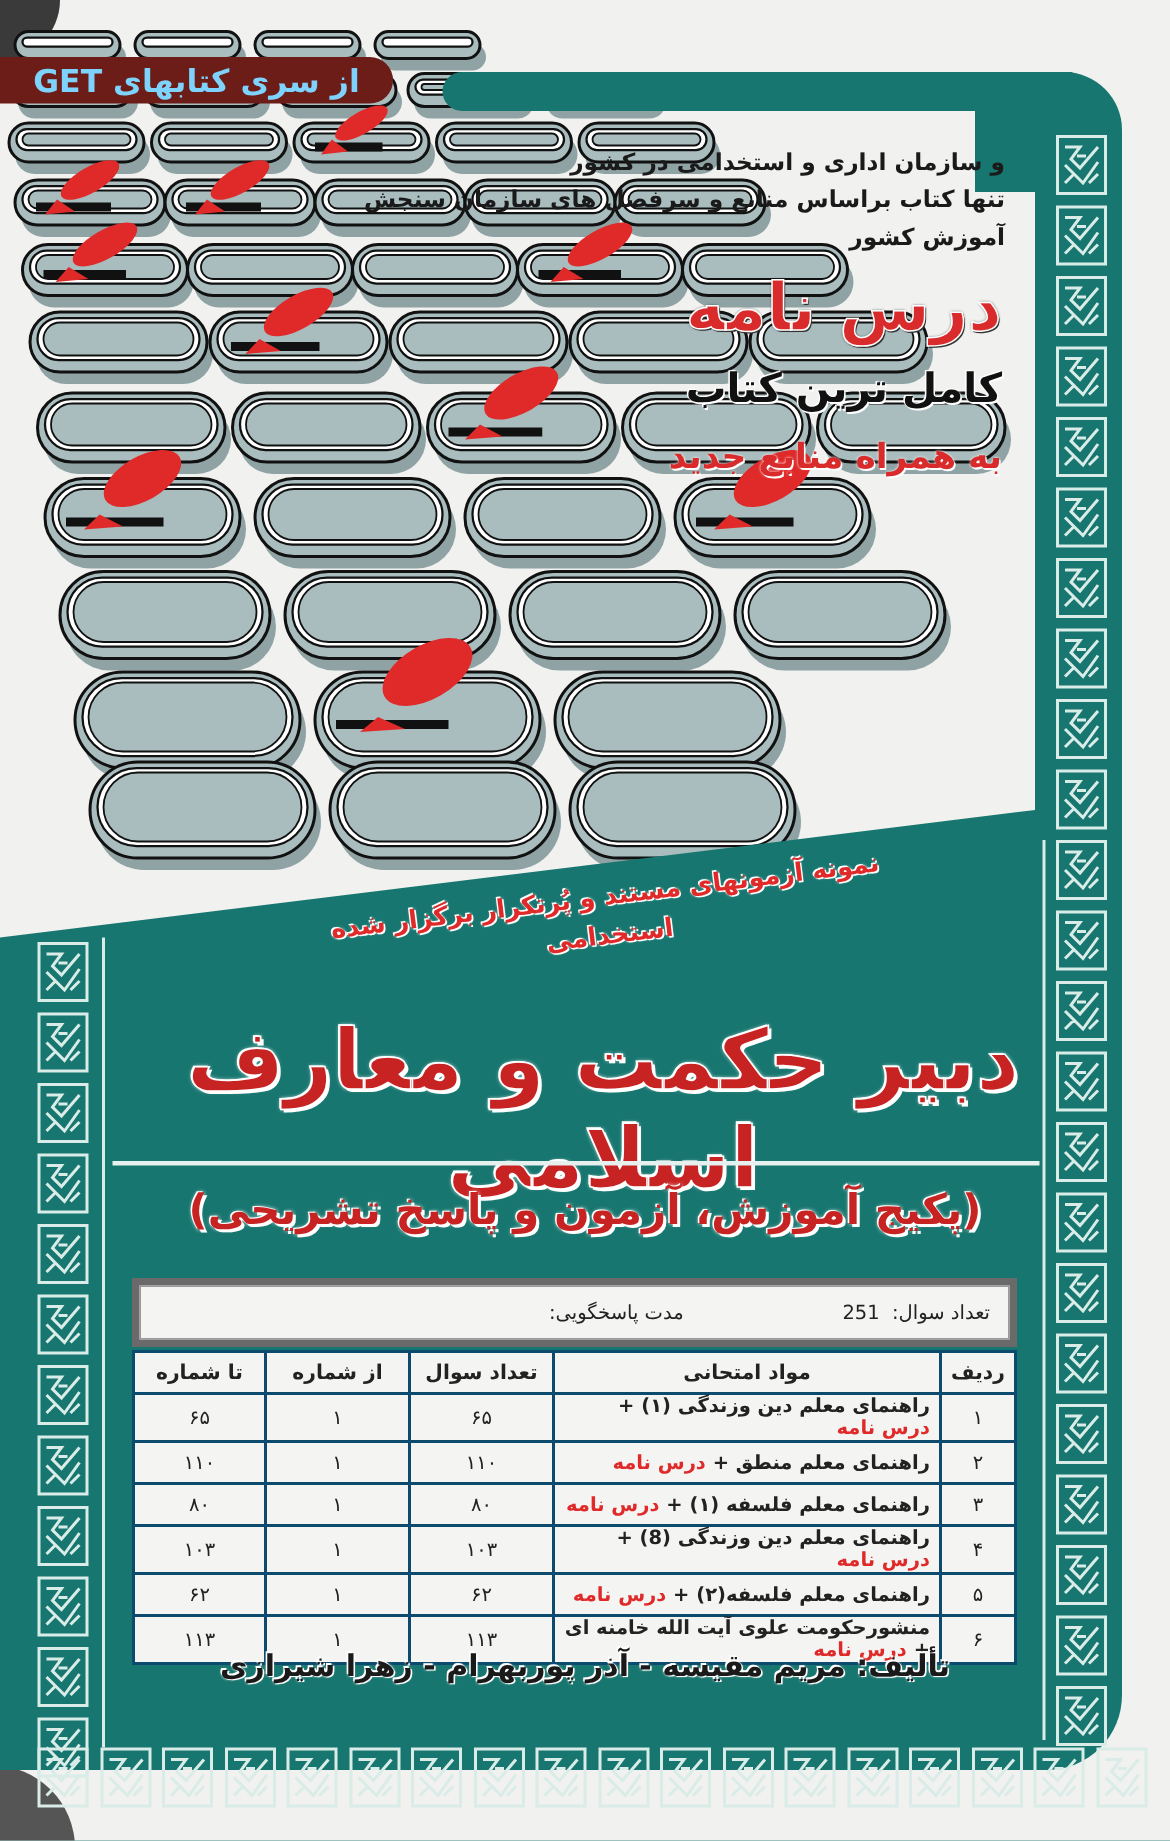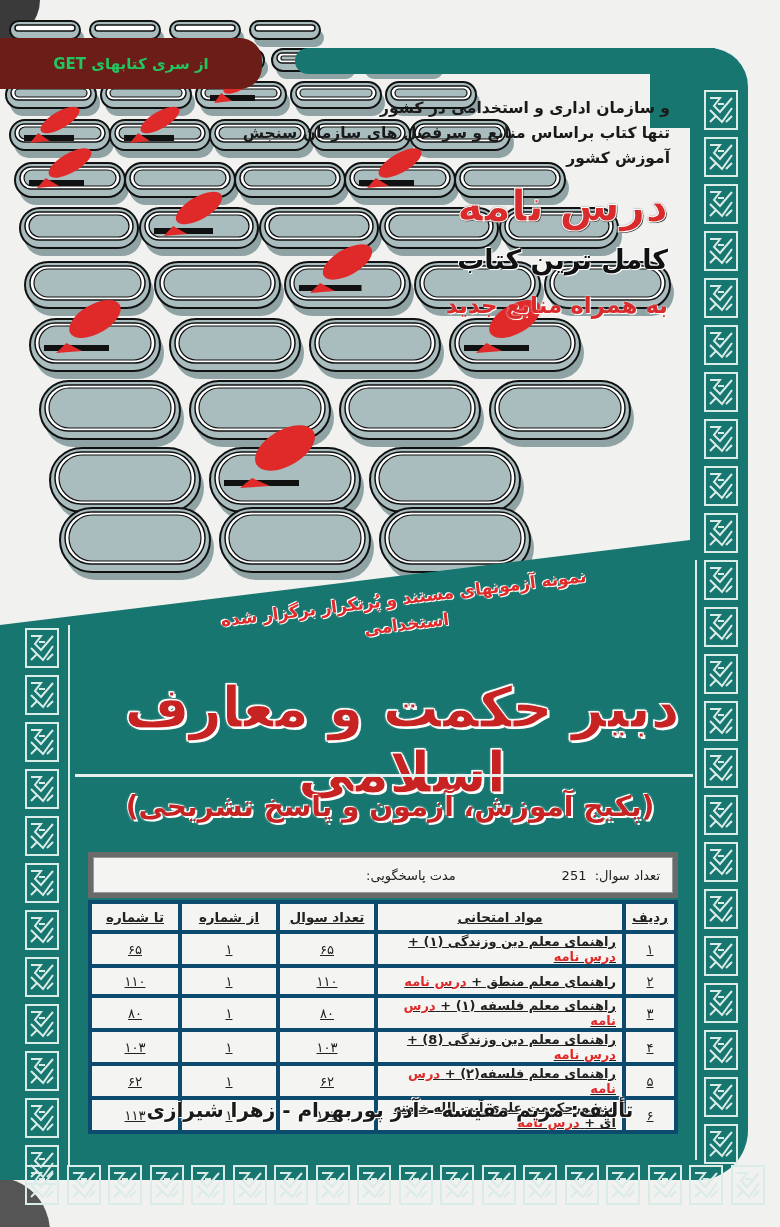--- a/index.html
+++ b/index.html
@@ -17,22 +17,22 @@
   
   .main-panel { position:absolute; left:0; top:540px; width:748px; height:640px; background:#17766f;
                 clip-path: polygon(0 85px, 690px 0, 748px 0, 748px 640px, 0 640px); border-bottom-right-radius:50px; }
 
   
   .tile { position:absolute; width:34px; height:40px; box-sizing:border-box; border:2px solid #d9ece8; }
   .tile svg { width:100%; height:100%; display:block; }
   .vline { position:absolute; width:2px; background:#d9ece8; }
 
   
-  .get-tag { position:absolute; left:0; top:38px; width:262px; height:51px; background:#6d1d18;
-             border-radius:0 22px 22px 0; color:#22c55e; font-weight:bold; font-size:15px;
+  .get-tag { position:absolute; left:0; top:38px; width:262px; height:31px; background:#6d1d18;
+             border-radius:0 22px 22px 0; color:#7dd3fc; font-weight:bold; font-size:21px;
              display:flex; align-items:center; justify-content:center; direction:rtl; }
 
   
   .illus { position:absolute; left:0; top:0; width:700px; height:600px; overflow:hidden; }
 
   .rtl { direction:rtl; text-align:right; }
   .intro { position:absolute; right:110px; top:96px; width:470px; font-size:15.5px; font-weight:bold; color:#1a1a1a; line-height:25px; }
   .brand { position:absolute; right:112px; top:180px; font-size:44px; font-weight:bold; color:#d92b2b;
            -webkit-text-stroke:1px #fff; text-shadow:0 0 2px #333, 1px 1px 0 #333; }
   .tag2 { position:absolute; right:112px; top:244px; font-size:27px; font-weight:bold; color:#111;
@@ -46,21 +46,21 @@
            color:#c82323; -webkit-text-stroke:1px #fff; text-shadow:2px 2px 0 #fff, -1px -1px 0 #fff, 0 0 3px #fff; direction:rtl; }
   .title-rule { position:absolute; left:75px; top:774px; width:618px; height:3px; background:#e6f0ee; }
   .subtitle { position:absolute; left:80px; top:790px; width:620px; text-align:center; font-size:28px; font-weight:bold;
               color:#c82323; text-shadow:2px 2px 0 #fff, -1px -1px 0 #fff, 0 0 3px #fff; direction:rtl; }
 
   
   .tbl-wrap { position:absolute; left:88px; top:852px; width:590px; background:#6a6a6a; padding:5px; box-sizing:border-box; }
   .tbl-info { background:#f4f4f2; height:34px; display:flex; justify-content:space-between; align-items:center;
               padding:0 12px; font-size:13px; color:#222; direction:rtl; border:1px solid #999; }
   table.exams { position:absolute; left:88px; top:900px; width:590px; border-collapse:collapse; background:#f4f4f2; direction:rtl; }
-  table.exams th, table.exams td { border:4px solid #0c4a6e; height:26px; font-size:13px; color:#222; padding:0 6px;text-decoration:underline; }
+  table.exams th, table.exams td { border:2px solid #0c4a6e; height:26px; font-size:13px; color:#222; padding:0 6px; }
   table.exams th { font-weight:bold; font-size:13.5px; }
   table.exams td.num { text-align:center; }
   table.exams td.subj { text-align:right; font-weight:bold; font-size:13px; }
   .red { color:#e02a2a; }
 
   .authors { position:absolute; left:80px; top:1098px; width:620px; text-align:center; font-size:20px; font-weight:bold;
              color:#1a1a1a; text-shadow:1px 1px 0 #fff, -1px -1px 0 #fff, 0 0 2px #fff; direction:rtl; }
 </style>
 </head>
 <body>

